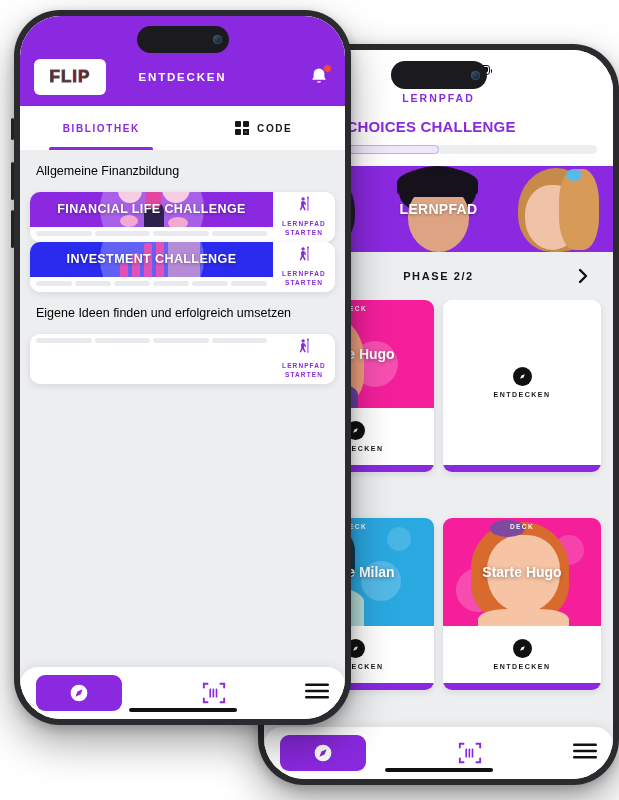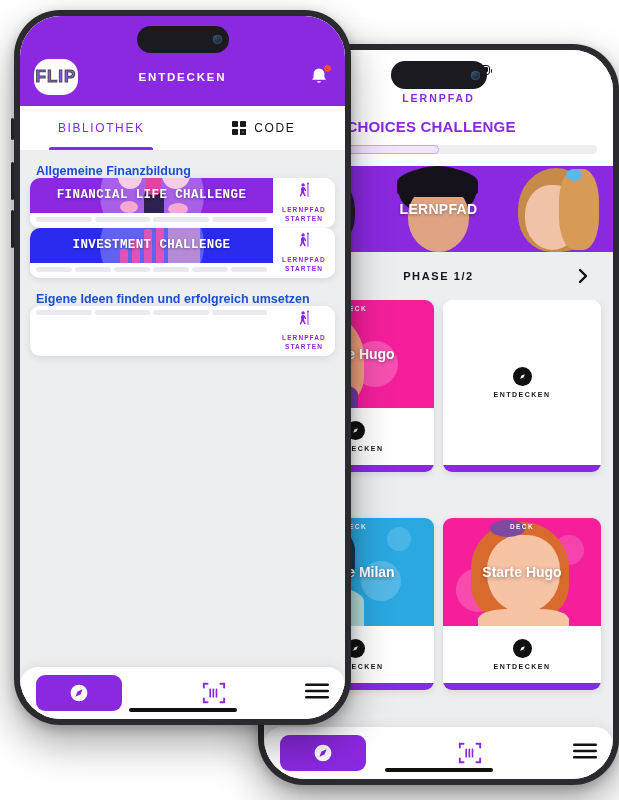--- a/index.html
+++ b/index.html
@@ -67,62 +67,61 @@
   .topbar {
     height: 90px; background: #8a29e0; position: relative; flex: none;
     border-radius: 0 0 0 0;
   }
   .topbar .statusbar { color: #fff; }
   .app-row {
     position: absolute; left: 0; right: 0; bottom: 6px; height: 46px;
     display: flex; align-items: center; padding: 0 14px;
   }
   .logo {
-    width: 44px; height: 36px; background: #fff; border-radius: 15px;
+    width: 72px; height: 36px; background: #fff; border-radius: 6px;
     display: flex; align-items: center; justify-content: center;
     font-size: 17px; font-weight: bold; letter-spacing: 1px;
-    color: #8b5cf6; -webkit-text-stroke: 1px #4a4a52;
+    color: #7f1d1d; -webkit-text-stroke: 1px #4a4a52;
     text-shadow: 0 0 0 #555;
   }
   .topbar-title {
     position: absolute; left: 0; right: 0; text-align: center;
     color: #fff; font-size: 11.5px; font-weight: bold; letter-spacing: 1.8px;
     pointer-events: none;
   }
   .bell { margin-left: auto; position: relative; width: 24px; height: 24px; }
   .bell-dot { position: absolute; right: -1px; top: -1px; width: 9px; height: 9px; border-radius: 50%; background: #f24b3a; border: 1.5px solid #8a29e0; }
 
   .tabs {
     flex: none; height: 44px; background: #fff; display: flex; align-items: stretch;
     position: relative;
   }
   .tab { flex: 1; display: flex; align-items: center; justify-content: center; gap: 8px; position: relative; }
-  .tab-label { font-size: 12px; font-weight: normal; letter-spacing: 1.6px; }
+  .tab-label { font-size: 10px; font-weight: bold; letter-spacing: 1.6px; }
   .tab.active .tab-label { color: #8a29e0; }
   .tab.inactive .tab-label { color: #18181c; text-align: right; }
   .tab.active::after {
     content:""; position:absolute; left: 18%; right: 18%; bottom: 0; height: 3px;
     background:#8a29e0; border-radius: 2px 2px 0 0;
   }
   .qr { width: 14px; height: 14px; display: grid; grid-template-columns: 1fr 1fr; grid-template-rows: 1fr 1fr; gap: 2.5px; }
   .qr span { background: #18181c; border-radius: 1px; }
   .qr span:nth-child(4) { background: transparent; box-shadow: inset 0 0 0 2.5px #18181c; border-radius:0; }
 
   .scroll { flex: 1; overflow: hidden; padding: 0 0 0 0; }
-  .sec-title { font-size: 12.5px; font-weight: bold; color: #1d4ed8; padding: 14px 16px 0; }
+  .sec-title { font-size: 12.5px; font-weight: normal; color: #000000; padding: 14px 16px 14px; }
 
   .ch-card {
     margin: 0 10px; background: #fff; border-radius: 10px; overflow: hidden;
     box-shadow: 0 2px 7px rgba(20,20,40,.10);
     display: flex; position: relative;
   }
   .ch-art {
     flex: 1; height: 96px; position: relative; display: flex; align-items: center; justify-content: center;
     overflow: hidden;
-    font-family: Liberation Mono, monospace;
   }
   .ch-blob {
     position: absolute; left: 50%; top: 50%; transform: translate(-50%,-50%);
     width: 104px; height: 104px; border-radius: 50%;
     background: rgba(255,255,255,.26);
   }
   .ch-art .fig { position: absolute; left: 50%; top: 50%; transform: translate(-50%,-50%); }
   .ch-name {
     position: relative; z-index: 3; color: #fff; font-size: 12.5px; font-weight: bold;
     letter-spacing: .4px; text-shadow: 0 1px 3px rgba(0,0,0,.38);
@@ -251,21 +250,21 @@
               <div class="av-hair" style="left:18%;top:2%;width:66%;height:98%;background:#c68a4a"></div>
               <div class="av-face" style="left:24%;top:22%;width:48%;height:76%;background:#f0c3a8"></div>
               <div class="av-hair" style="left:54%;top:4%;width:34%;height:94%;background:#d79a57;border-radius:40%"></div>
               <div class="bokeh" style="left:60%;top:4%;width:16px;height:12px;background:#5bb9e8;border-radius:50%"></div>
             </div>
           </div>
           <div class="stories-label">LERNPFAD</div>
         </div>
 
         <div class="phase-row">
-          <span class="phase-label">PHASE 1/2</span>
+          <span class="phase-label">PHASE 2/2</span>
           <svg class="chev" viewBox="0 0 16 16">
             <path d="M5 2 L11 8 L5 14" fill="none" stroke="#111" stroke-width="2.4" stroke-linecap="round" stroke-linejoin="round"></path>
           </svg>
         </div>
 
         <div class="deck-grid" id="deck-grid">
             <div class="deck-card">
               <div class="deck-art">
                 <div style="position:absolute;inset:0;background:#f51f9c">
      <div class="bokeh" style="left:48%;top:38%;width:46px;height:46px;background:rgba(255,255,255,.22)"></div>

